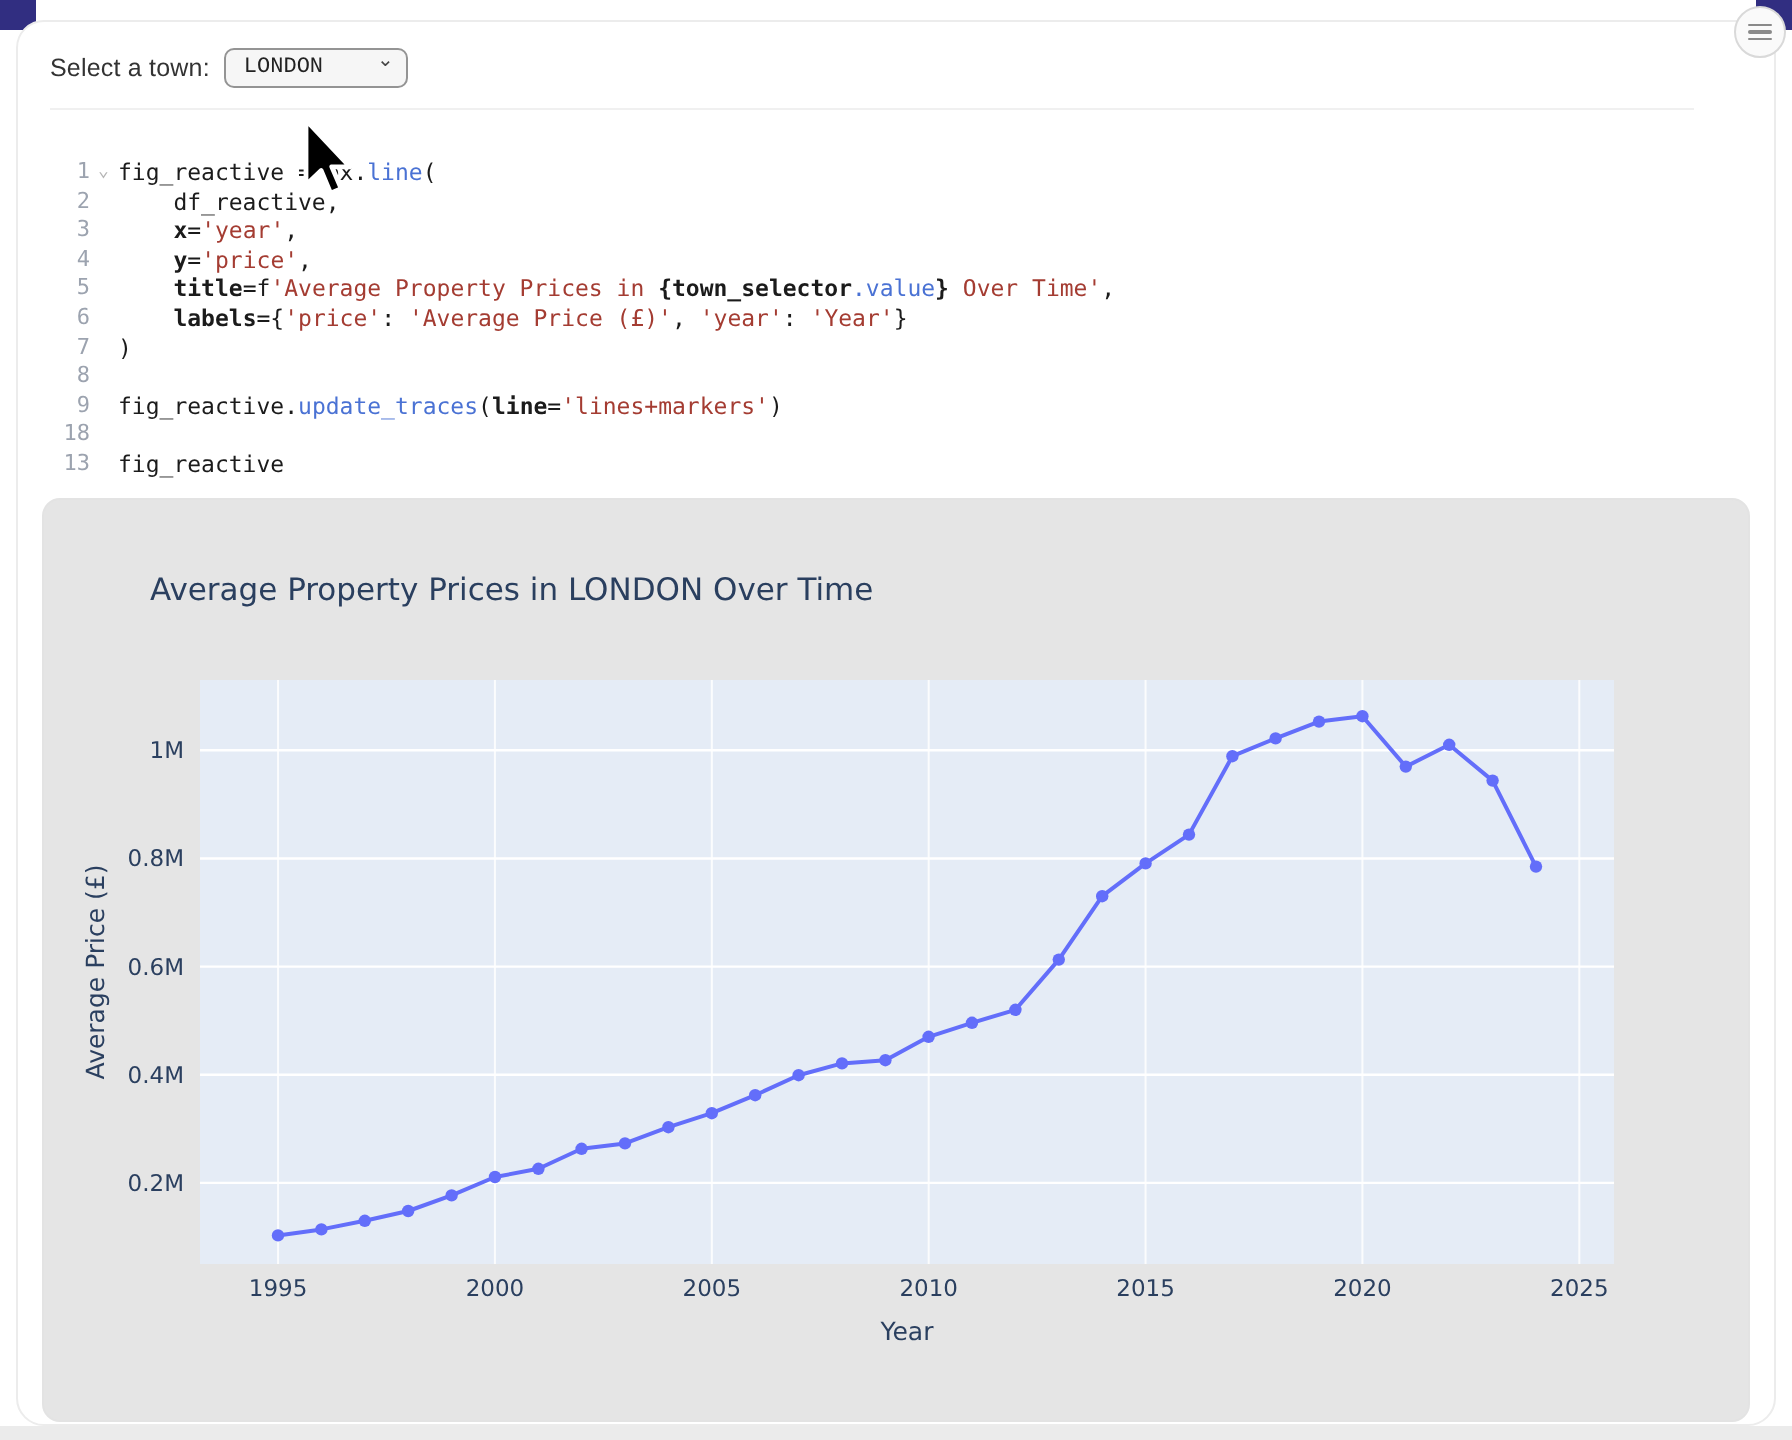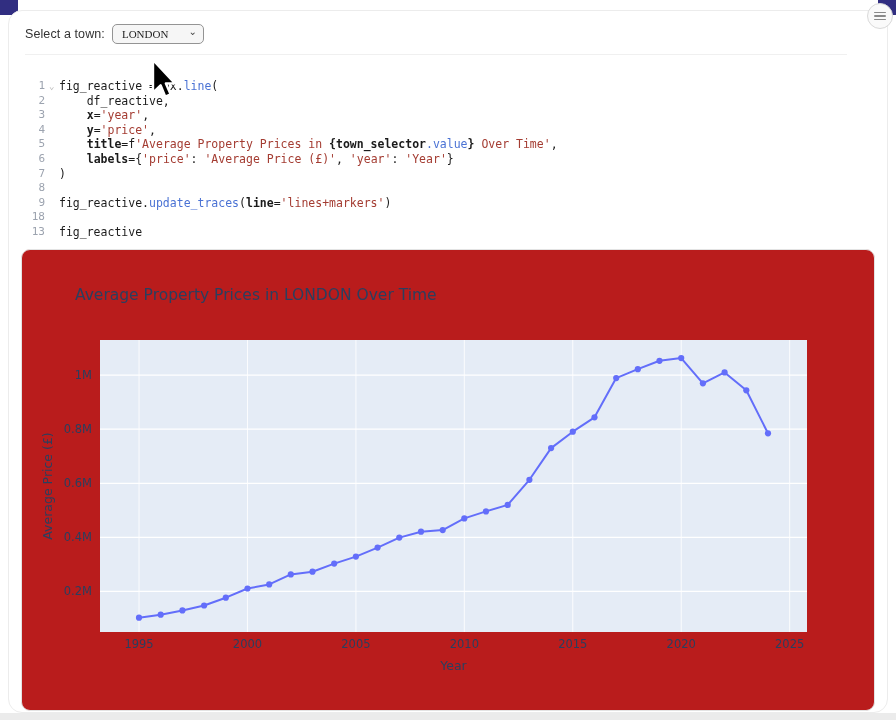--- a/index.html
+++ b/index.html
@@ -16,39 +16,39 @@
 
   .menu-btn { position:absolute; right:3px; top:3px; width:26px; height:26px; border-radius:50%;
               background:#fafafa; border:1px solid #d9d9d9; z-index:5; display:flex; align-items:center; justify-content:center; }
   .menu-btn .bars { width:12px; }
   .menu-btn .bars span { display:block; height:1.6px; background:#8a8a8a; margin:2.1px 0; border-radius:1px; }
 
   .controls-row { position:absolute; left:16px; top:2px; right:40px; height:42px; display:flex; align-items:center;
                   border-bottom:1px solid #f0f0f0; }
   .controls-label { font-size:12.5px; color:#333; letter-spacing:.1px; }
   .select-wrap { position:relative; margin-left:7px; }
-  select.town { appearance:none; -webkit-appearance:none; font-family:Liberation Serif, serif;
+  select.town { appearance:none; -webkit-appearance:none; font-family:Liberation Mono, monospace;
                 font-size:11px; color:#222; background:#f6f6f6; border:1px solid #949494; border-radius:5px;
                 padding:3px 26px 3px 9px; width:92px; }
   .select-chevron { position:absolute; right:7px; top:2px; font-size:10px; color:#444; pointer-events:none; }
 
   .code-block { position:absolute; left:6px; top:68px; width:850px; font-family:"DejaVu Sans Mono","Liberation Mono",monospace;
                 font-size:11.5px; line-height:14.6px; }
   .code-line { white-space:pre; display:flex; }
   .gutter { width:34px; flex:0 0 34px; text-align:right; color:#9ca3af; font-size:11px; padding-right:4px; user-select:none; }
   .fold { color:#b5b5b5; font-size:9px; width:10px; display:inline-block; }
   .code-text { color:#1b1b1b; }
   .tok-p { color:#1b1b1b; }
   .tok-k { color:#1b1b1b; font-weight:bold; }
   .tok-s { color:#a43c32; }
   .tok-f { color:#4a72d4; }
 
   .cursor { position:absolute; left:146px; top:57px; z-index:6; }
 
-  .output-card { position:absolute; left:12px; top:238px; width:854px; height:462px; background:#b91c1c;
+  .output-card { position:absolute; left:12px; top:238px; width:854px; height:462px; background:#e5e5e5;
                  border:1px solid #e3e3e3; border-radius:9px; overflow:hidden; }
   .output-card svg { display:block; }
 </style>
 </head>
 <body>
 
 <div class="corner tl"></div>
 <div class="corner tr"></div>
 <div class="bottom-strip"></div>
 

